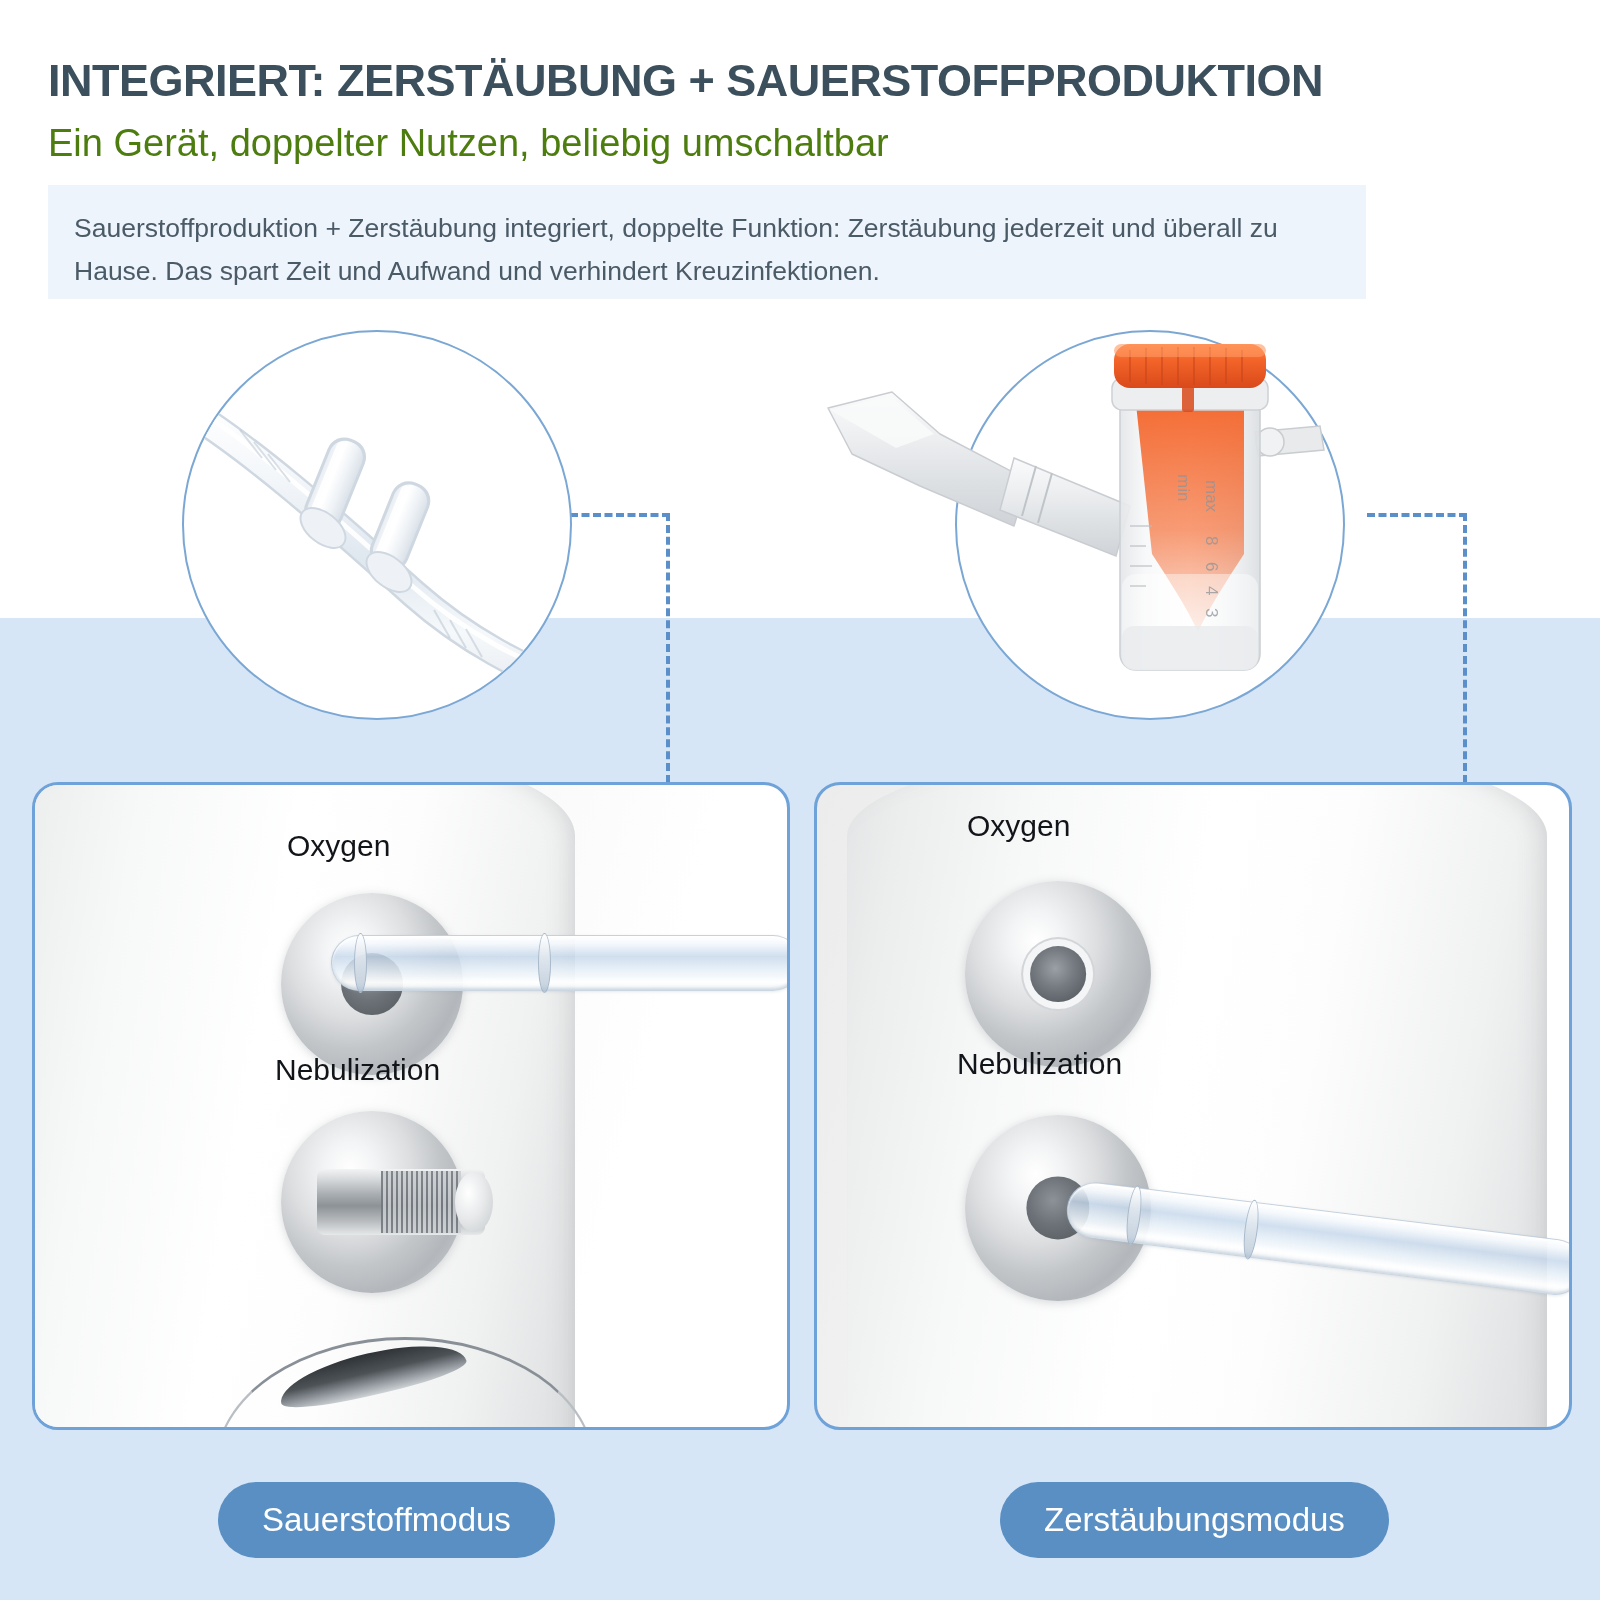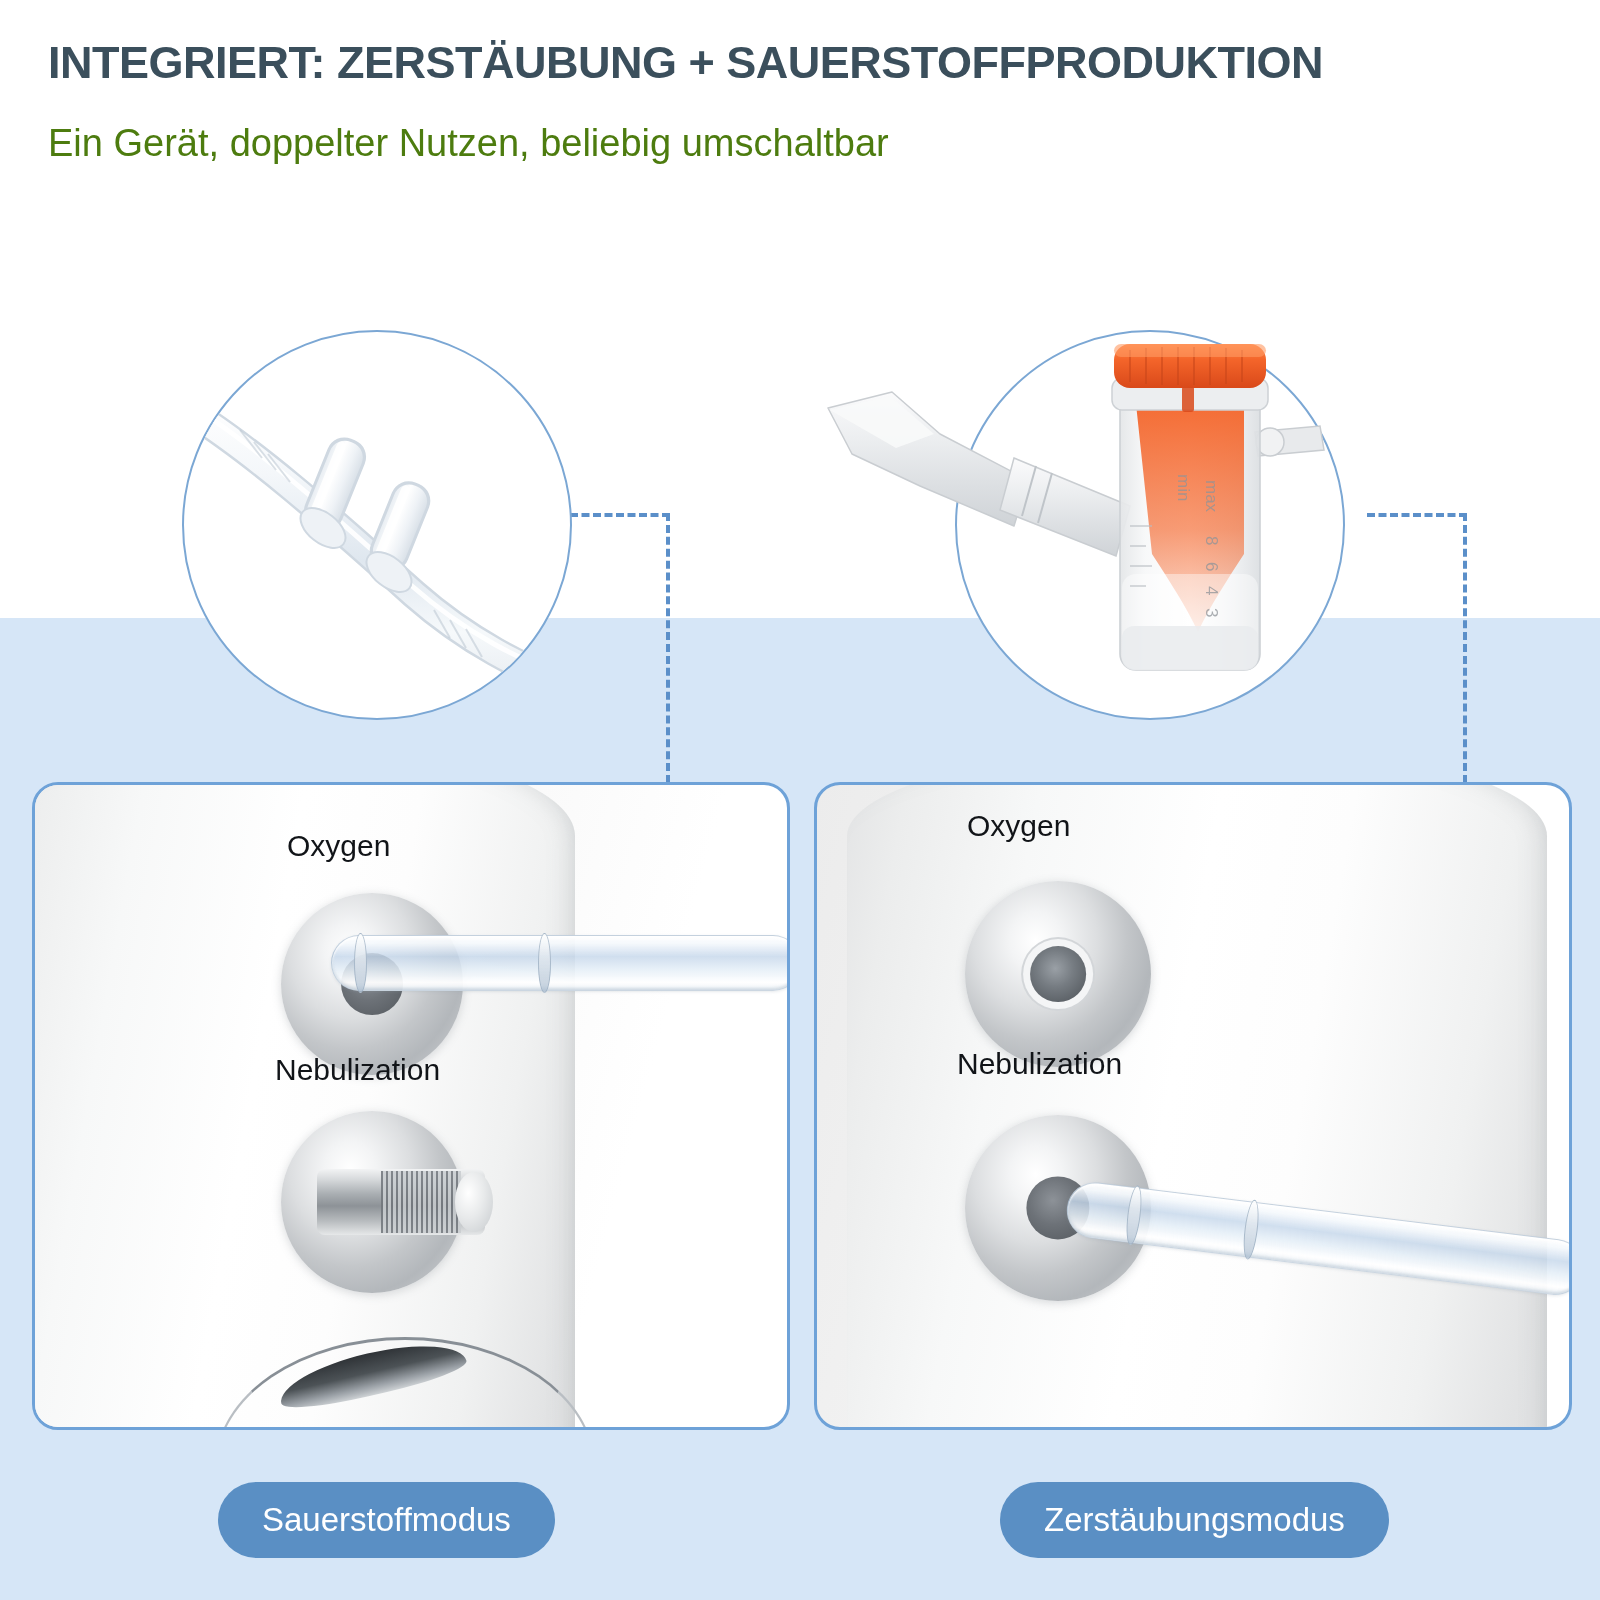--- a/index.html
+++ b/index.html
@@ -25,21 +25,21 @@
     top: 618px;
     width: 1600px;
     height: 982px;
     background: #d6e6f7;
   }
 
   
   .headline {
     position: absolute;
     left: 48px;
-    top: 34px;
+    top: 52px;
     width: 1520px;
     font-size: 45px;
     line-height: 58px;
     font-weight: 700;
     letter-spacing: -0.5px;
     color: #3b4f5c;
     white-space: nowrap;
   }
   .subhead {
     position: absolute;
@@ -279,20 +279,23 @@
 </head>
 <body>
 
 <div id="page">
 
   <div class="blue-band"></div>
 
   <div class="headline">INTEGRIERT: ZERSTÄUBUNG + SAUERSTOFFPRODUKTION</div>
   <div class="subhead">Ein Gerät, doppelter Nutzen, beliebig umschaltbar</div>
 
+  <div class="descbox">
+    <p>Sauerstoffproduktion + Zerstäubung integriert, doppelte Funktion: Zerstäubung jederzeit und überall zu Hause. Das spart Zeit und Aufwand und verhindert Kreuzinfektionen.</p>
+  </div>
 
   <div class="dash-h dash-l-h"></div>
   <div class="dash-v dash-l-v"></div>
   <div class="dash-h dash-r-h"></div>
   <div class="dash-v dash-r-v"></div>
 
   <div class="circle circle-left">
     <svg class="cannula-svg" width="386" height="386" viewBox="0 0 386 386">
       <defs>
         <linearGradient id="tubeG" x1="0" y1="0" x2="0" y2="1">

